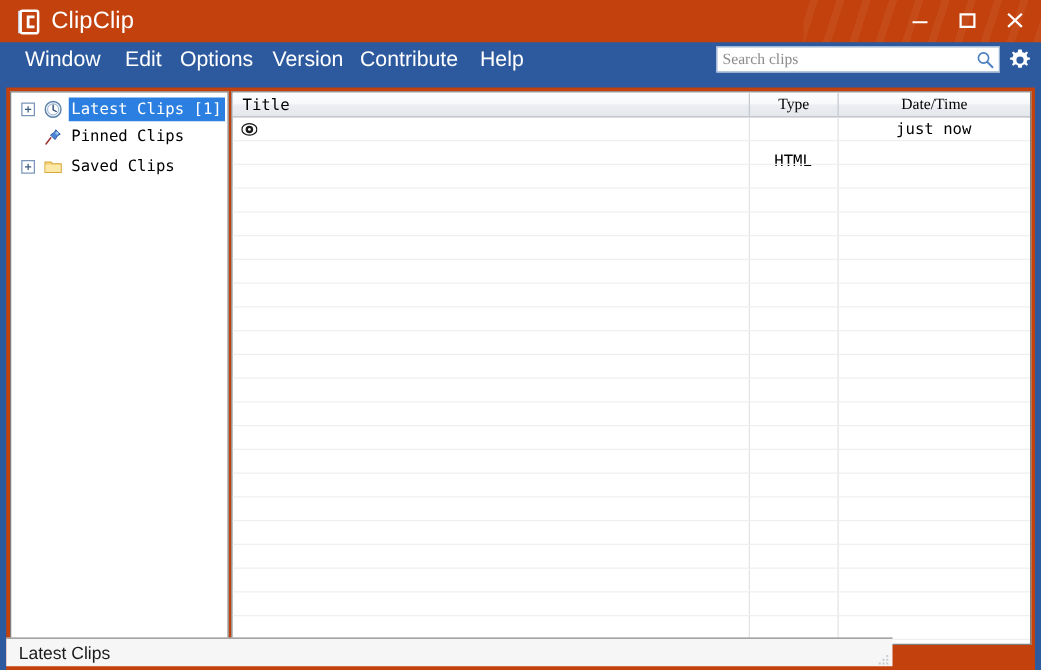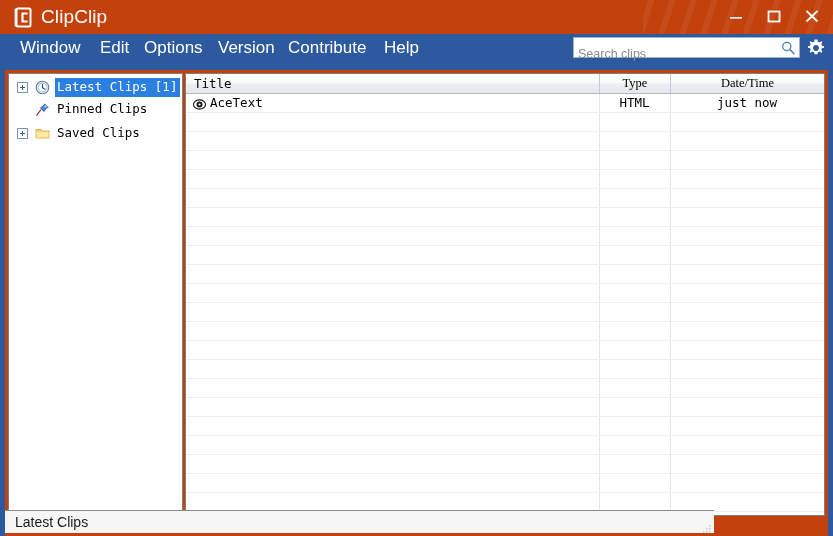--- a/index.html
+++ b/index.html
@@ -102,24 +102,24 @@
     position: absolute;
     left: 573px; top: 37px;
     width: 227px; height: 21px;
     background: #ffffff;
     border: 1px solid #9bb4d4;
     box-sizing: border-box;
   }
   .search-input {
     position: absolute;
     left: 4px; top: 0;
-    width: 190px; height: 31px;
+    width: 190px; height: 19px;
     border: none; outline: none;
     background: transparent;
-    font-family: Liberation Sans, sans-serif;
+    font-family: Liberation Serif, serif;
     font-size: 12.5px;
     color: #404040;
     line-height: 19px;
     padding: 0;
   }
   .search-input::placeholder { color: #8b8b8b; opacity: 1; }
   .search-icon {
     position: absolute;
     right: 3px; top: 2px;
     width: 16px; height: 16px;
@@ -251,21 +251,21 @@
     top: 0;
     height: 18px;
     line-height: 18px;
     font-family: "DejaVu Sans Mono", monospace;
     font-size: 12.5px;
     color: #000000;
     white-space: nowrap;
     overflow: hidden;
   }
   .lcell-title { left: 24px; width: 385px; }
-  .lcell-type  { left: 413px; width: 71px; text-align: center; }
+  .lcell-type  { left: 413px; width: 71px; text-align: center; margin-top: 26px; }
   .lcell-date  { left: 484px; width: 154px; text-align: center; }
   .row-icon {
     position: absolute;
     left: 7px; top: 3px;
     width: 13px; height: 13px;
   }
   .vline {
     position: absolute;
     top: 0;
     width: 1px;
@@ -413,21 +413,20 @@
         <div class="vline vline-2"></div>
 
         <div class="lrow" style="top:0px">
           <span class="row-icon">
             <svg width="13" height="13" viewBox="0 0 13 13">
               <ellipse cx="6.5" cy="6.5" rx="6" ry="4.6" fill="#ffffff" stroke="#1a1a1a" stroke-width="1.1"></ellipse>
               <circle cx="6.5" cy="6.5" r="3.0" fill="#1a1a1a"></circle>
               <circle cx="6.5" cy="6.5" r="1.1" fill="#ffffff"></circle>
             </svg>
           </span>
-          <span class="lcell lcell-title">AceText</span>
           <span class="lcell lcell-type">HTML</span>
           <span class="lcell lcell-date">just now</span>
         </div>
 
         <div class="lrow" style="top:19px"></div>
         <div class="lrow" style="top:38px"></div>
         <div class="lrow" style="top:57px"></div>
         <div class="lrow" style="top:76px"></div>
         <div class="lrow" style="top:95px"></div>
         <div class="lrow" style="top:114px"></div>

